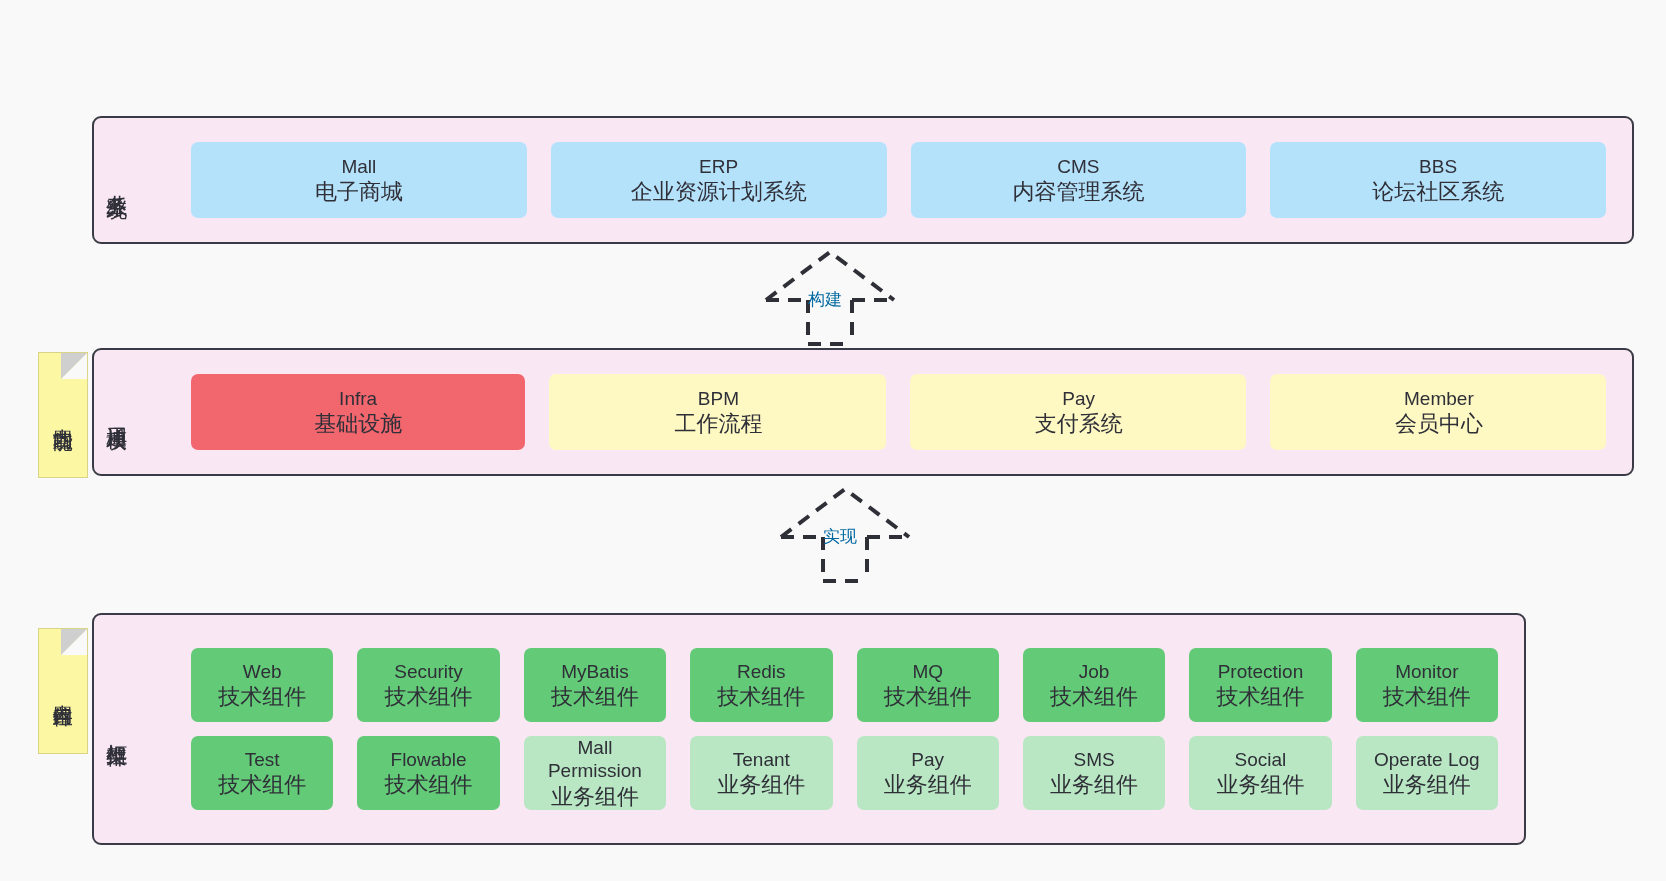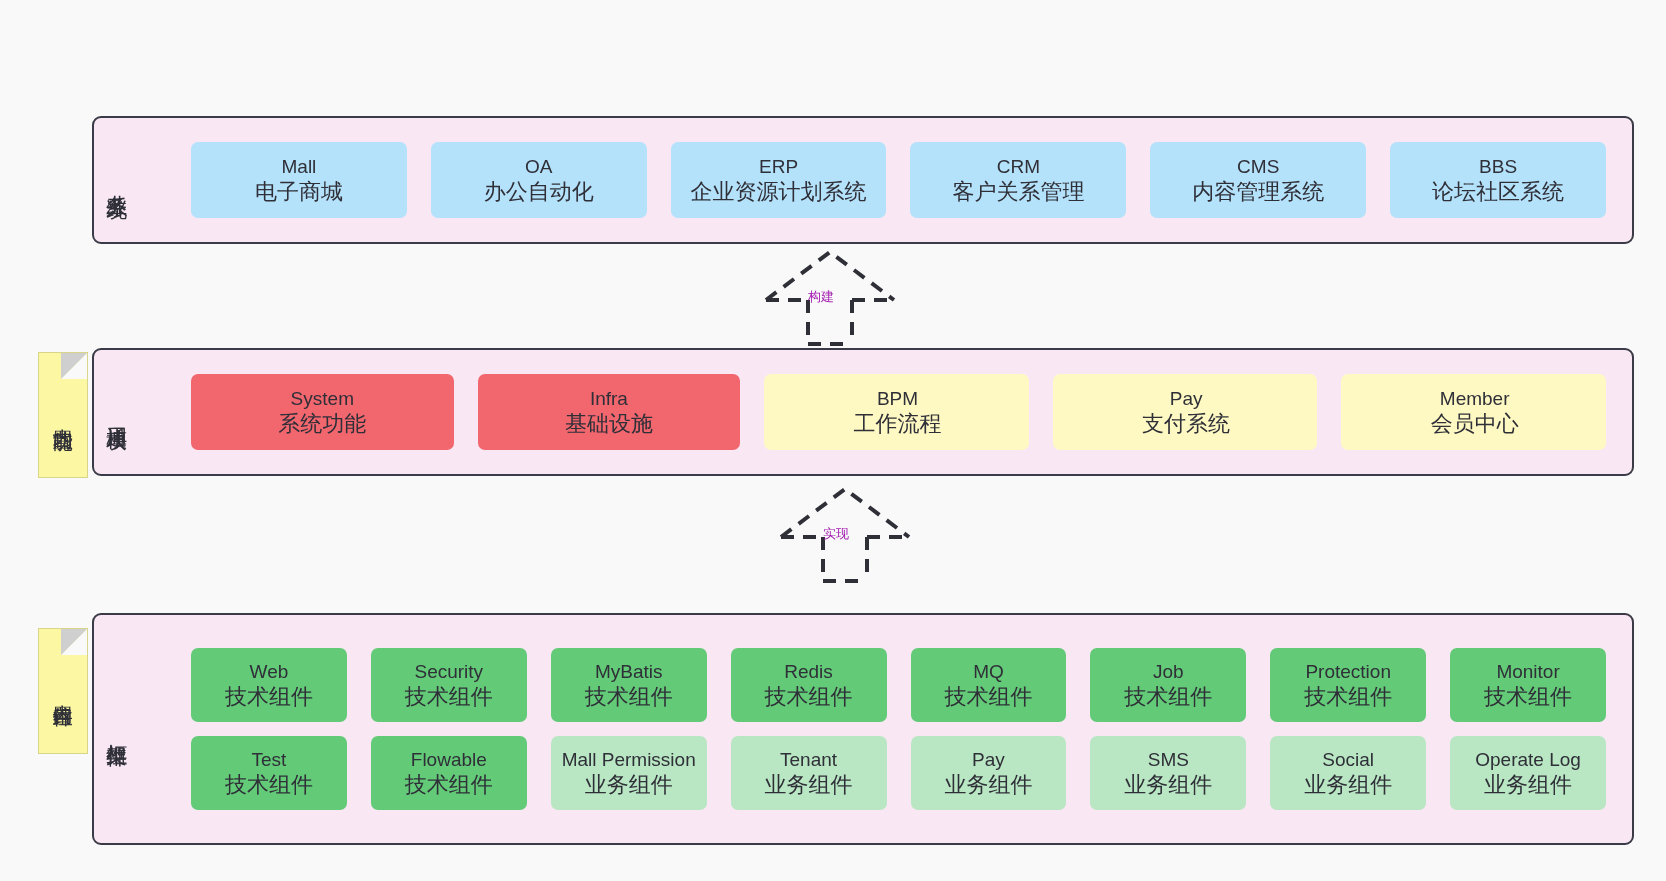--- a/index.html
+++ b/index.html
@@ -136,49 +136,41 @@
     border-width: 26px 26px 0 0;
     border-color: #cfcfcf transparent transparent transparent;
     z-index: 1;
   }
 
   
   .connector { position: absolute; }
   .connector svg { display: block; overflow: visible; }
   .conn-label {
     position: absolute;
-    font-size: 13px;
-    color: #a21caf;
+    font-size: 17px;
+    color: #0369a1;
     background: transparent;
     white-space: nowrap;
   }
 </style>
 </head>
 <body>
 
 <div id="canvas">
 
   <div class="layer" id="layer-business" style="left:92px; top:116px; width:1542px; height:128px;">
     <div class="layer-title">业务系统</div>
     <div class="layer-body" id="business-body">
         <div class="box cell blue">
           <div class="en">Mall</div>
           <div class="cn">电子商城</div>
         </div>
         <div class="box cell blue">
-          <div class="en">OA</div>
-          <div class="cn">办公自动化</div>
-        </div>
-        <div class="box cell blue">
           <div class="en">ERP</div>
           <div class="cn">企业资源计划系统</div>
-        </div>
-        <div class="box cell blue">
-          <div class="en">CRM</div>
-          <div class="cn">客户关系管理</div>
         </div>
         <div class="box cell blue">
           <div class="en">CMS</div>
           <div class="cn">内容管理系统</div>
         </div>
         <div class="box cell blue">
           <div class="en">BBS</div>
           <div class="cn">论坛社区系统</div>
         </div>
       </div>
@@ -198,24 +190,20 @@
     <span class="conn-label" style="left:48px; top:40px;">构建</span>
   </div>
 
   <div class="sticky" id="sticky-common" style="left:38px; top:352px; width:50px; height:126px;">
     <span>内置功能</span>
   </div>
 
   <div class="layer" id="layer-common" style="left:92px; top:348px; width:1542px; height:128px;">
     <div class="layer-title">通用模块</div>
     <div class="layer-body" id="common-body">
-        <div class="box cell red-strong">
-          <div class="en">System</div>
-          <div class="cn">系统功能</div>
-        </div>
         <div class="box cell red-strong">
           <div class="en">Infra</div>
           <div class="cn">基础设施</div>
         </div>
         <div class="box cell pink-light">
           <div class="en">BPM</div>
           <div class="cn">工作流程</div>
         </div>
         <div class="box cell pink-light">
           <div class="en">Pay</div>
@@ -237,21 +225,21 @@
       <path d="M 92 52 L 92 96" fill="none" stroke="#2f2f38" stroke-width="4" stroke-dasharray="13 9"></path>
       <path d="M 48 96 L 92 96" fill="none" stroke="#2f2f38" stroke-width="4" stroke-dasharray="13 9"></path>
     </svg>
     <span class="conn-label" style="left:48px; top:40px;">实现</span>
   </div>
 
   <div class="sticky" id="sticky-framework" style="left:38px; top:628px; width:50px; height:126px;">
     <span>内置组件</span>
   </div>
 
-  <div class="layer" id="layer-framework" style="left:92px; top:613px; width:1542px; height:232px;">
+  <div class="layer" id="layer-framework" style="left:92px; top:613px; width:1434px; height:232px;">
     <div class="layer-title">框架组件</div>
     <div class="grid-body" id="framework-body">
         <div class="grid-row">
           <div class="box cell-sm green-mid">
             <div class="en">Web</div>
             <div class="cn">技术组件</div>
           </div>
           <div class="box cell-sm green-mid">
             <div class="en">Security</div>
             <div class="cn">技术组件</div>

